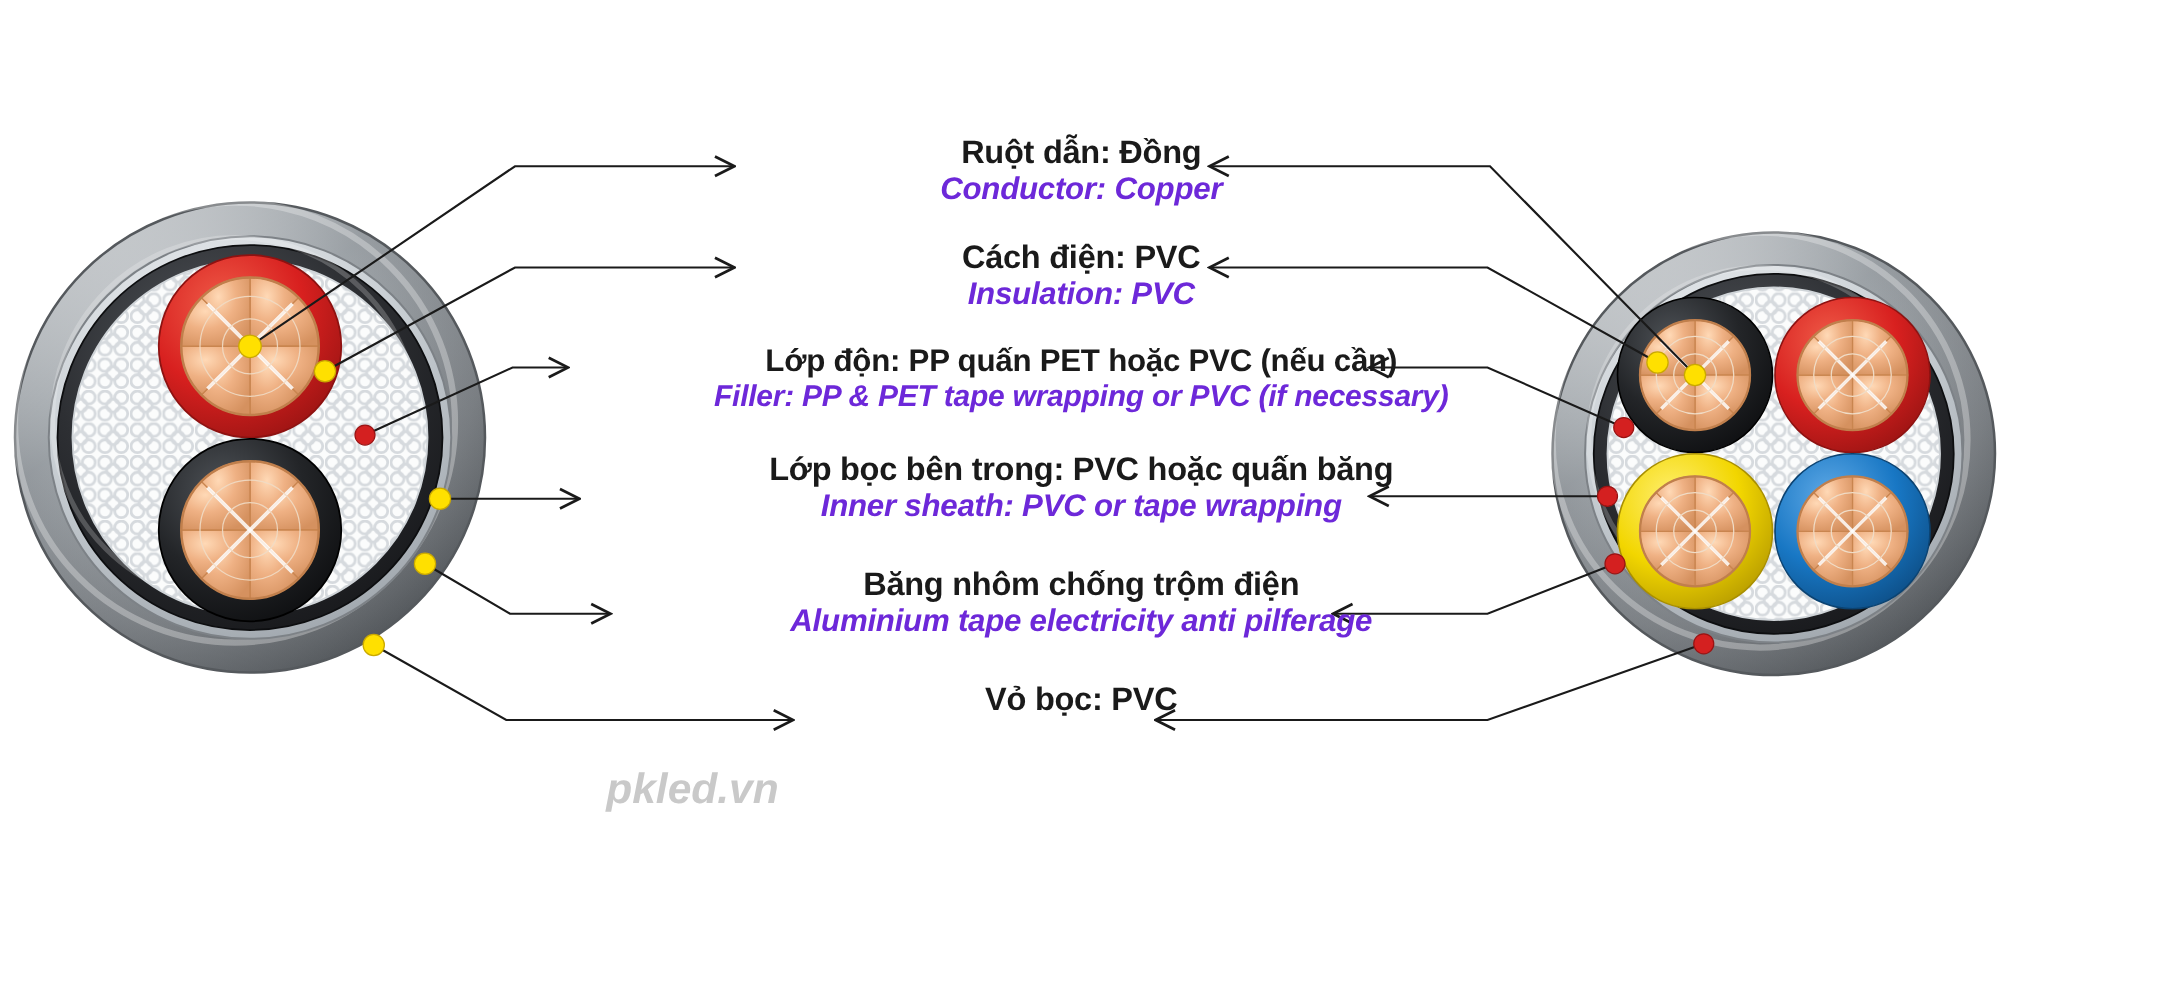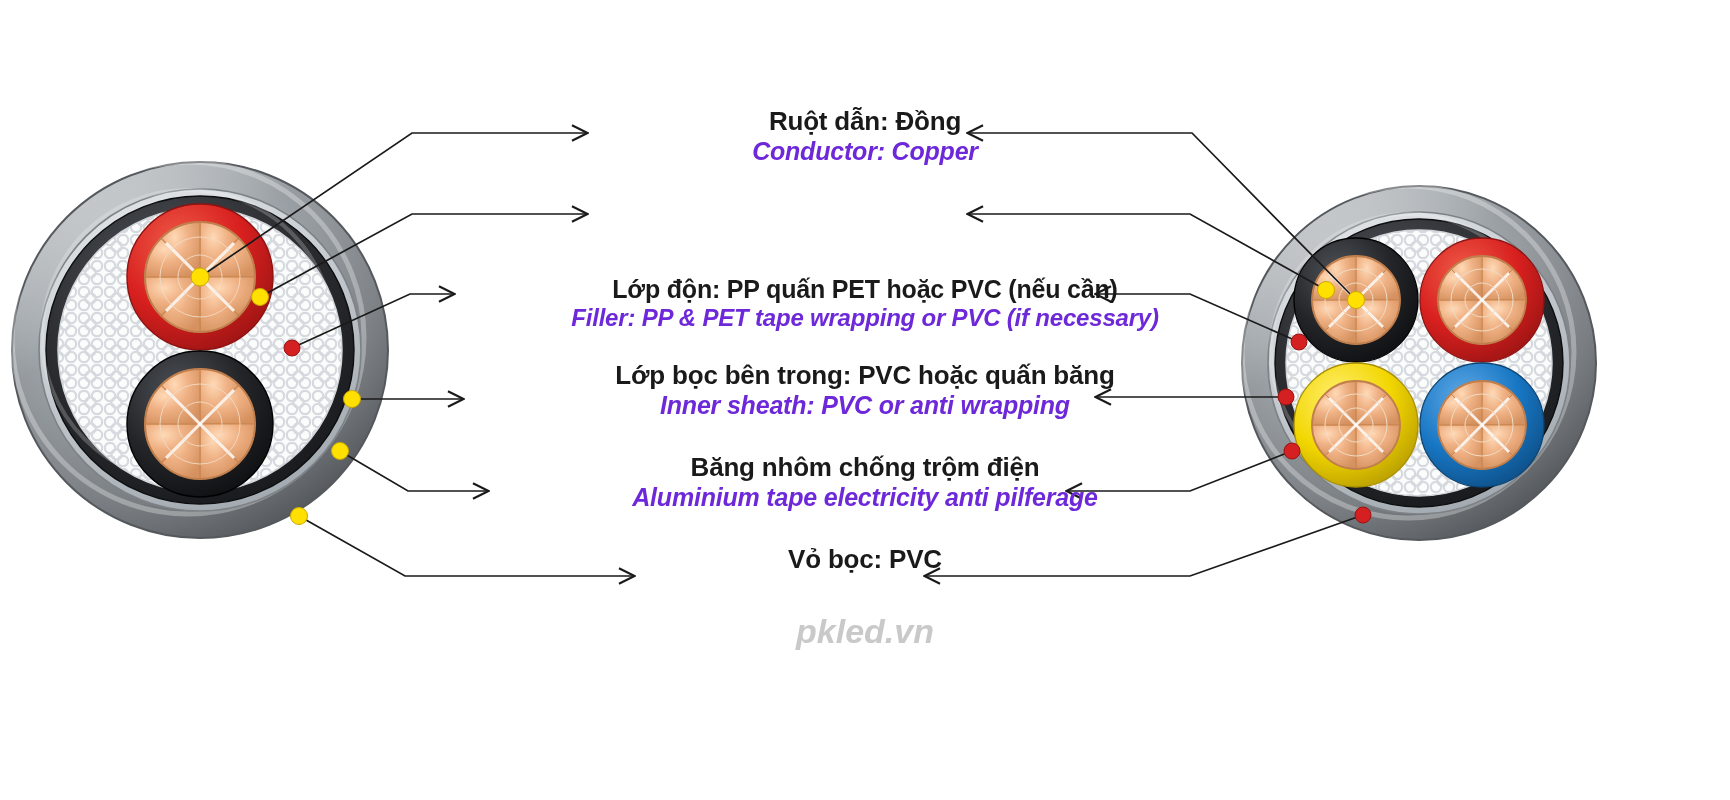--- a/index.html
+++ b/index.html
@@ -20,21 +20,21 @@
     letter-spacing:-0.2px;line-height:1.12;white-space:nowrap;
   }
   .lbl-en{
     font-size:25px;font-style:italic;font-weight:bold;color:#6d28d9;
     letter-spacing:-0.2px;line-height:1.15;white-space:nowrap;margin-top:1px;
   }
   .lbl-wide .lbl-vi{font-size:25px;}
   .lbl-wide .lbl-en{font-size:24px;text-align:center;}
 
   #watermark{
-    position:absolute;left:485px;top:612px;width:760px;text-align:center;
+    position:absolute;left:485px;top:612px;width:760px;
     font-size:34px;font-weight:bold;font-style:italic;color:#c9c9c9;
     letter-spacing:0px;
   }
 </style>
 </head>
 <body>
 
 <div id="stage">
 
   <svg class="layer" viewBox="0 0 1730 800">
@@ -337,29 +337,33 @@
     </g>
   </svg>
 
   <div id="labels">
 
     <div class="label-row" style="top:107px">
       <div class="lbl-vi">Ruột dẫn: Đồng</div>
       <div class="lbl-en">Conductor: Copper</div>
     </div>
 
+    <div class="label-row" style="top:191px">
+      <div class="lbl-vi">Cách điện: PVC</div>
+      <div class="lbl-en">Insulation: PVC</div>
+    </div>
 
     <div class="label-row lbl-wide" style="top:275px;left:440px;width:850px">
       <div class="lbl-vi">Lớp độn: PP quấn PET hoặc PVC (nếu cần)</div>
       <div class="lbl-en">Filler: PP &amp; PET tape wrapping or PVC (if necessary)</div>
     </div>
 
     <div class="label-row" style="top:361px">
       <div class="lbl-vi">Lớp bọc bên trong: PVC hoặc quấn băng</div>
-      <div class="lbl-en">Inner sheath: PVC or anti wrapping</div>
+      <div class="lbl-en">Inner sheath: PVC or tape wrapping</div>
     </div>
 
     <div class="label-row" style="top:453px">
       <div class="lbl-vi">Băng nhôm chống trộm điện</div>
       <div class="lbl-en">Aluminium tape electricity anti pilferage</div>
     </div>
 
     <div class="label-row" style="top:545px">
       <div class="lbl-vi">Vỏ bọc: PVC</div>
     </div>

